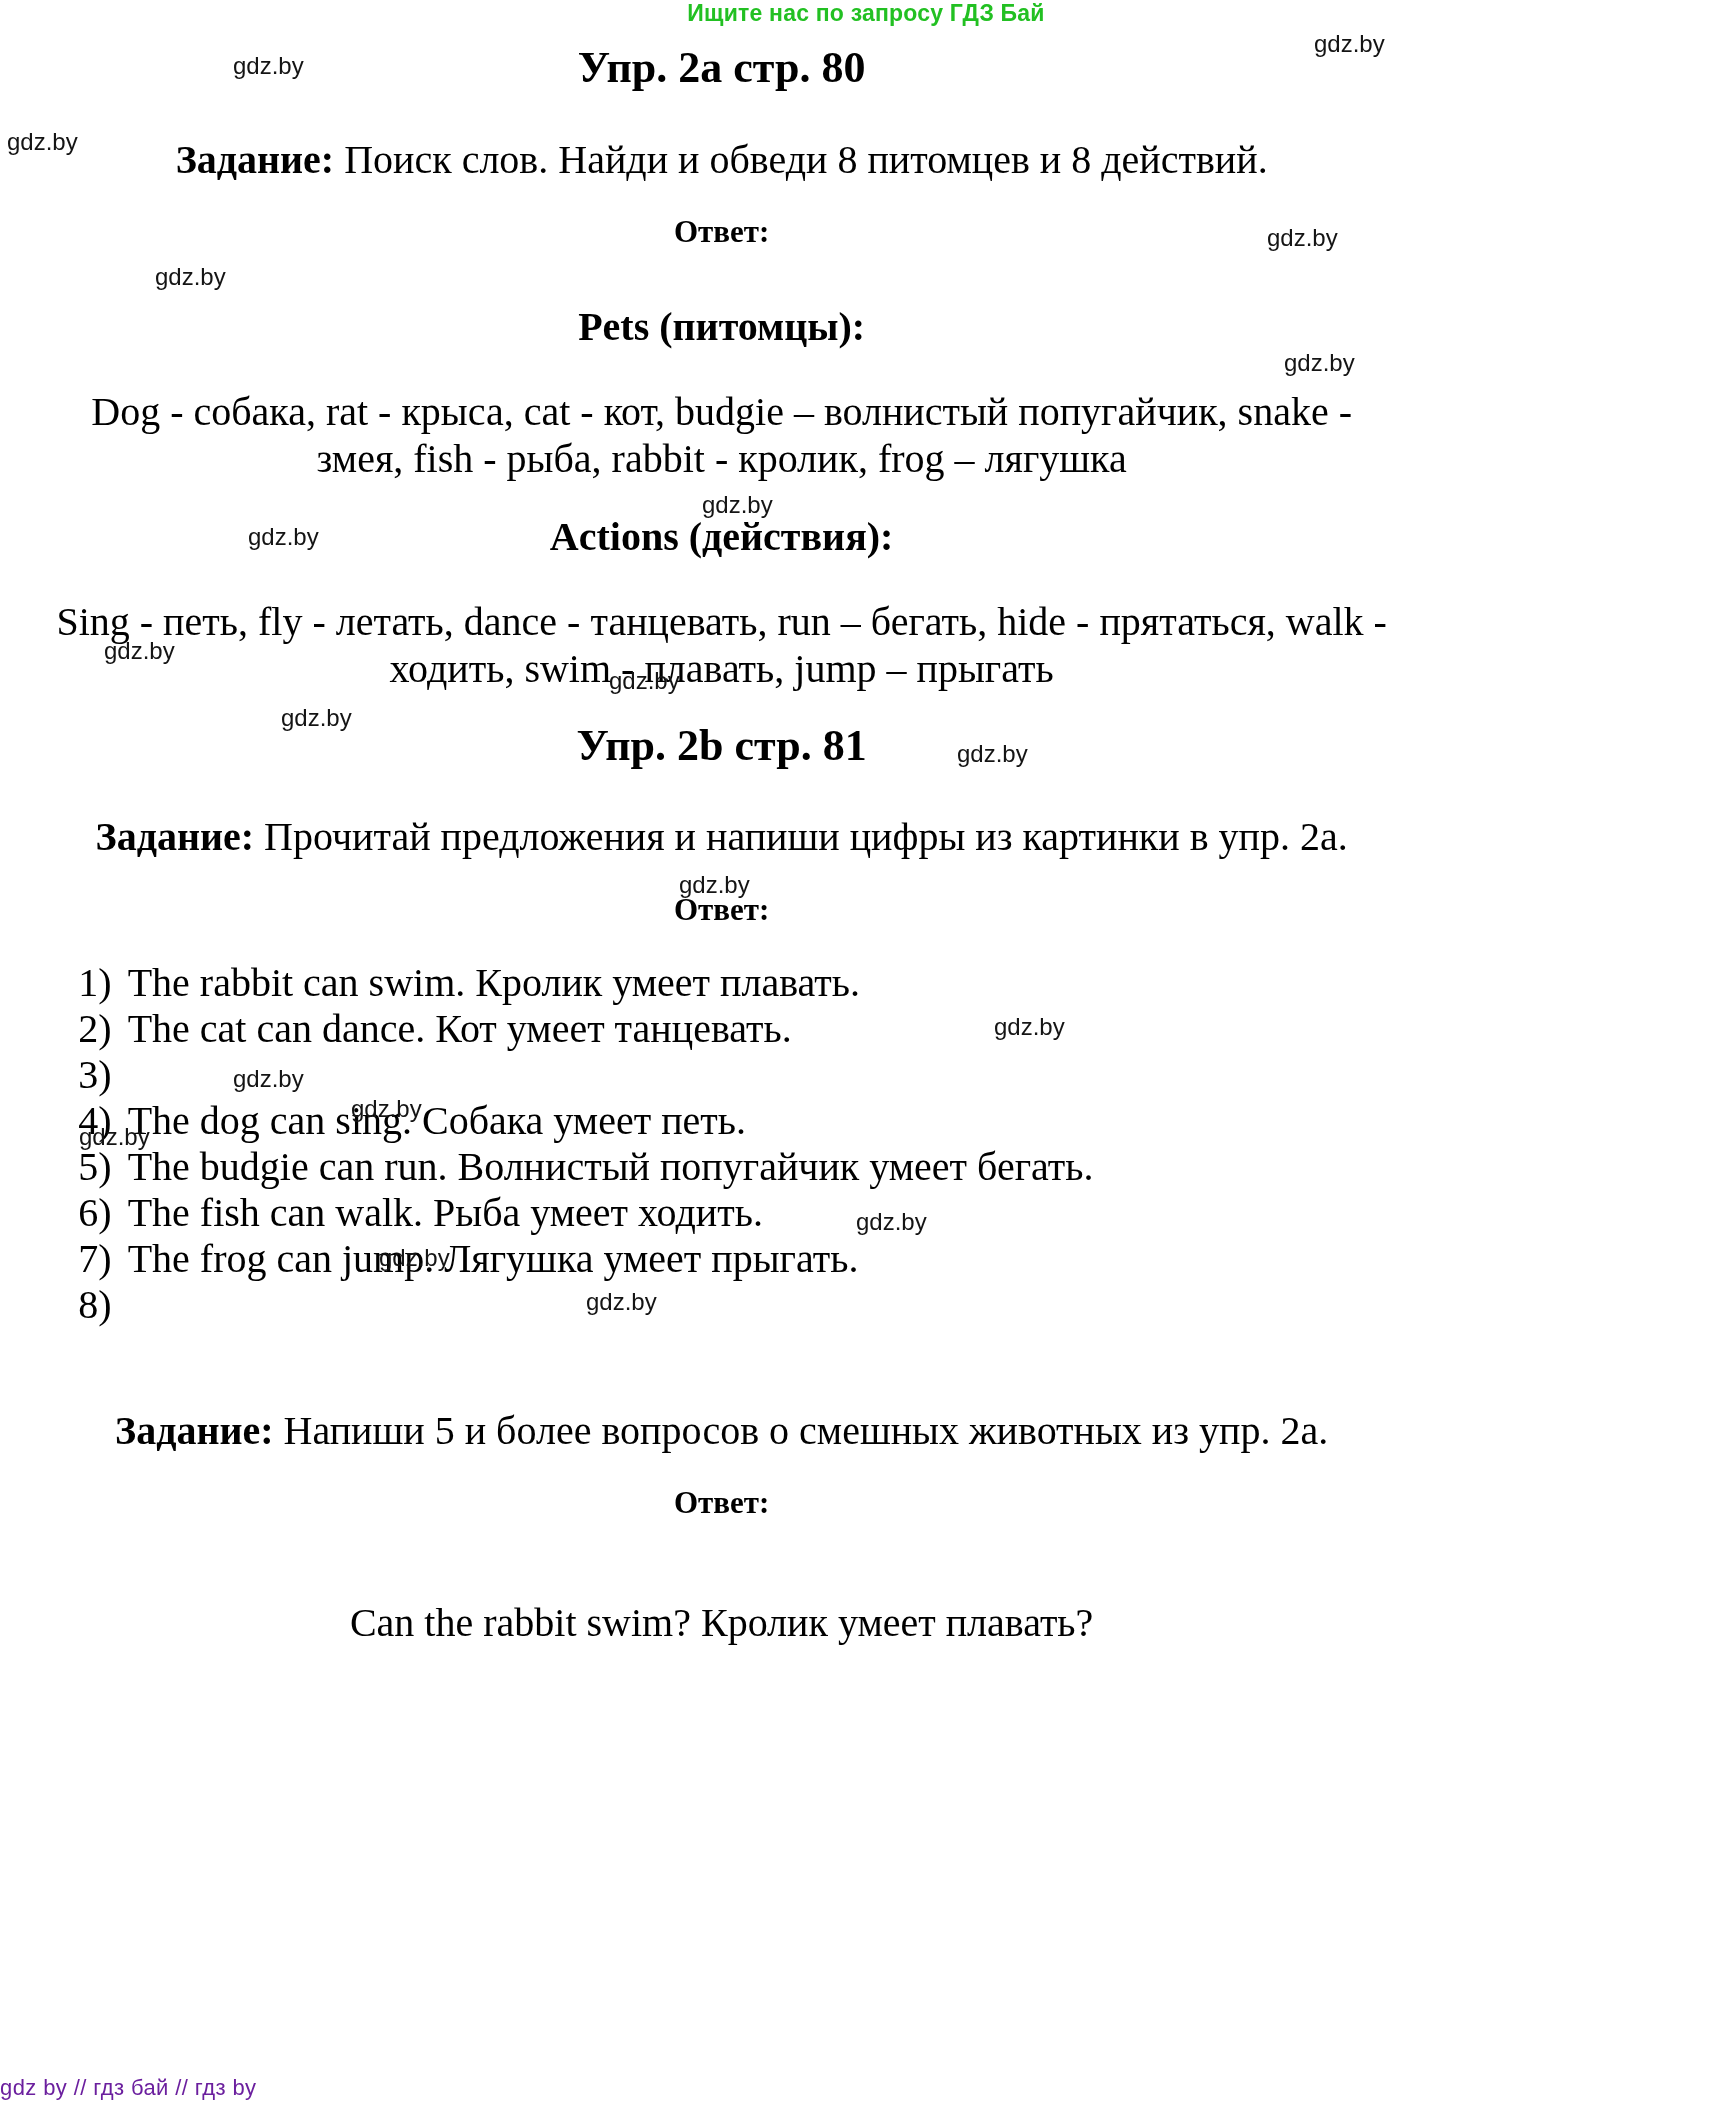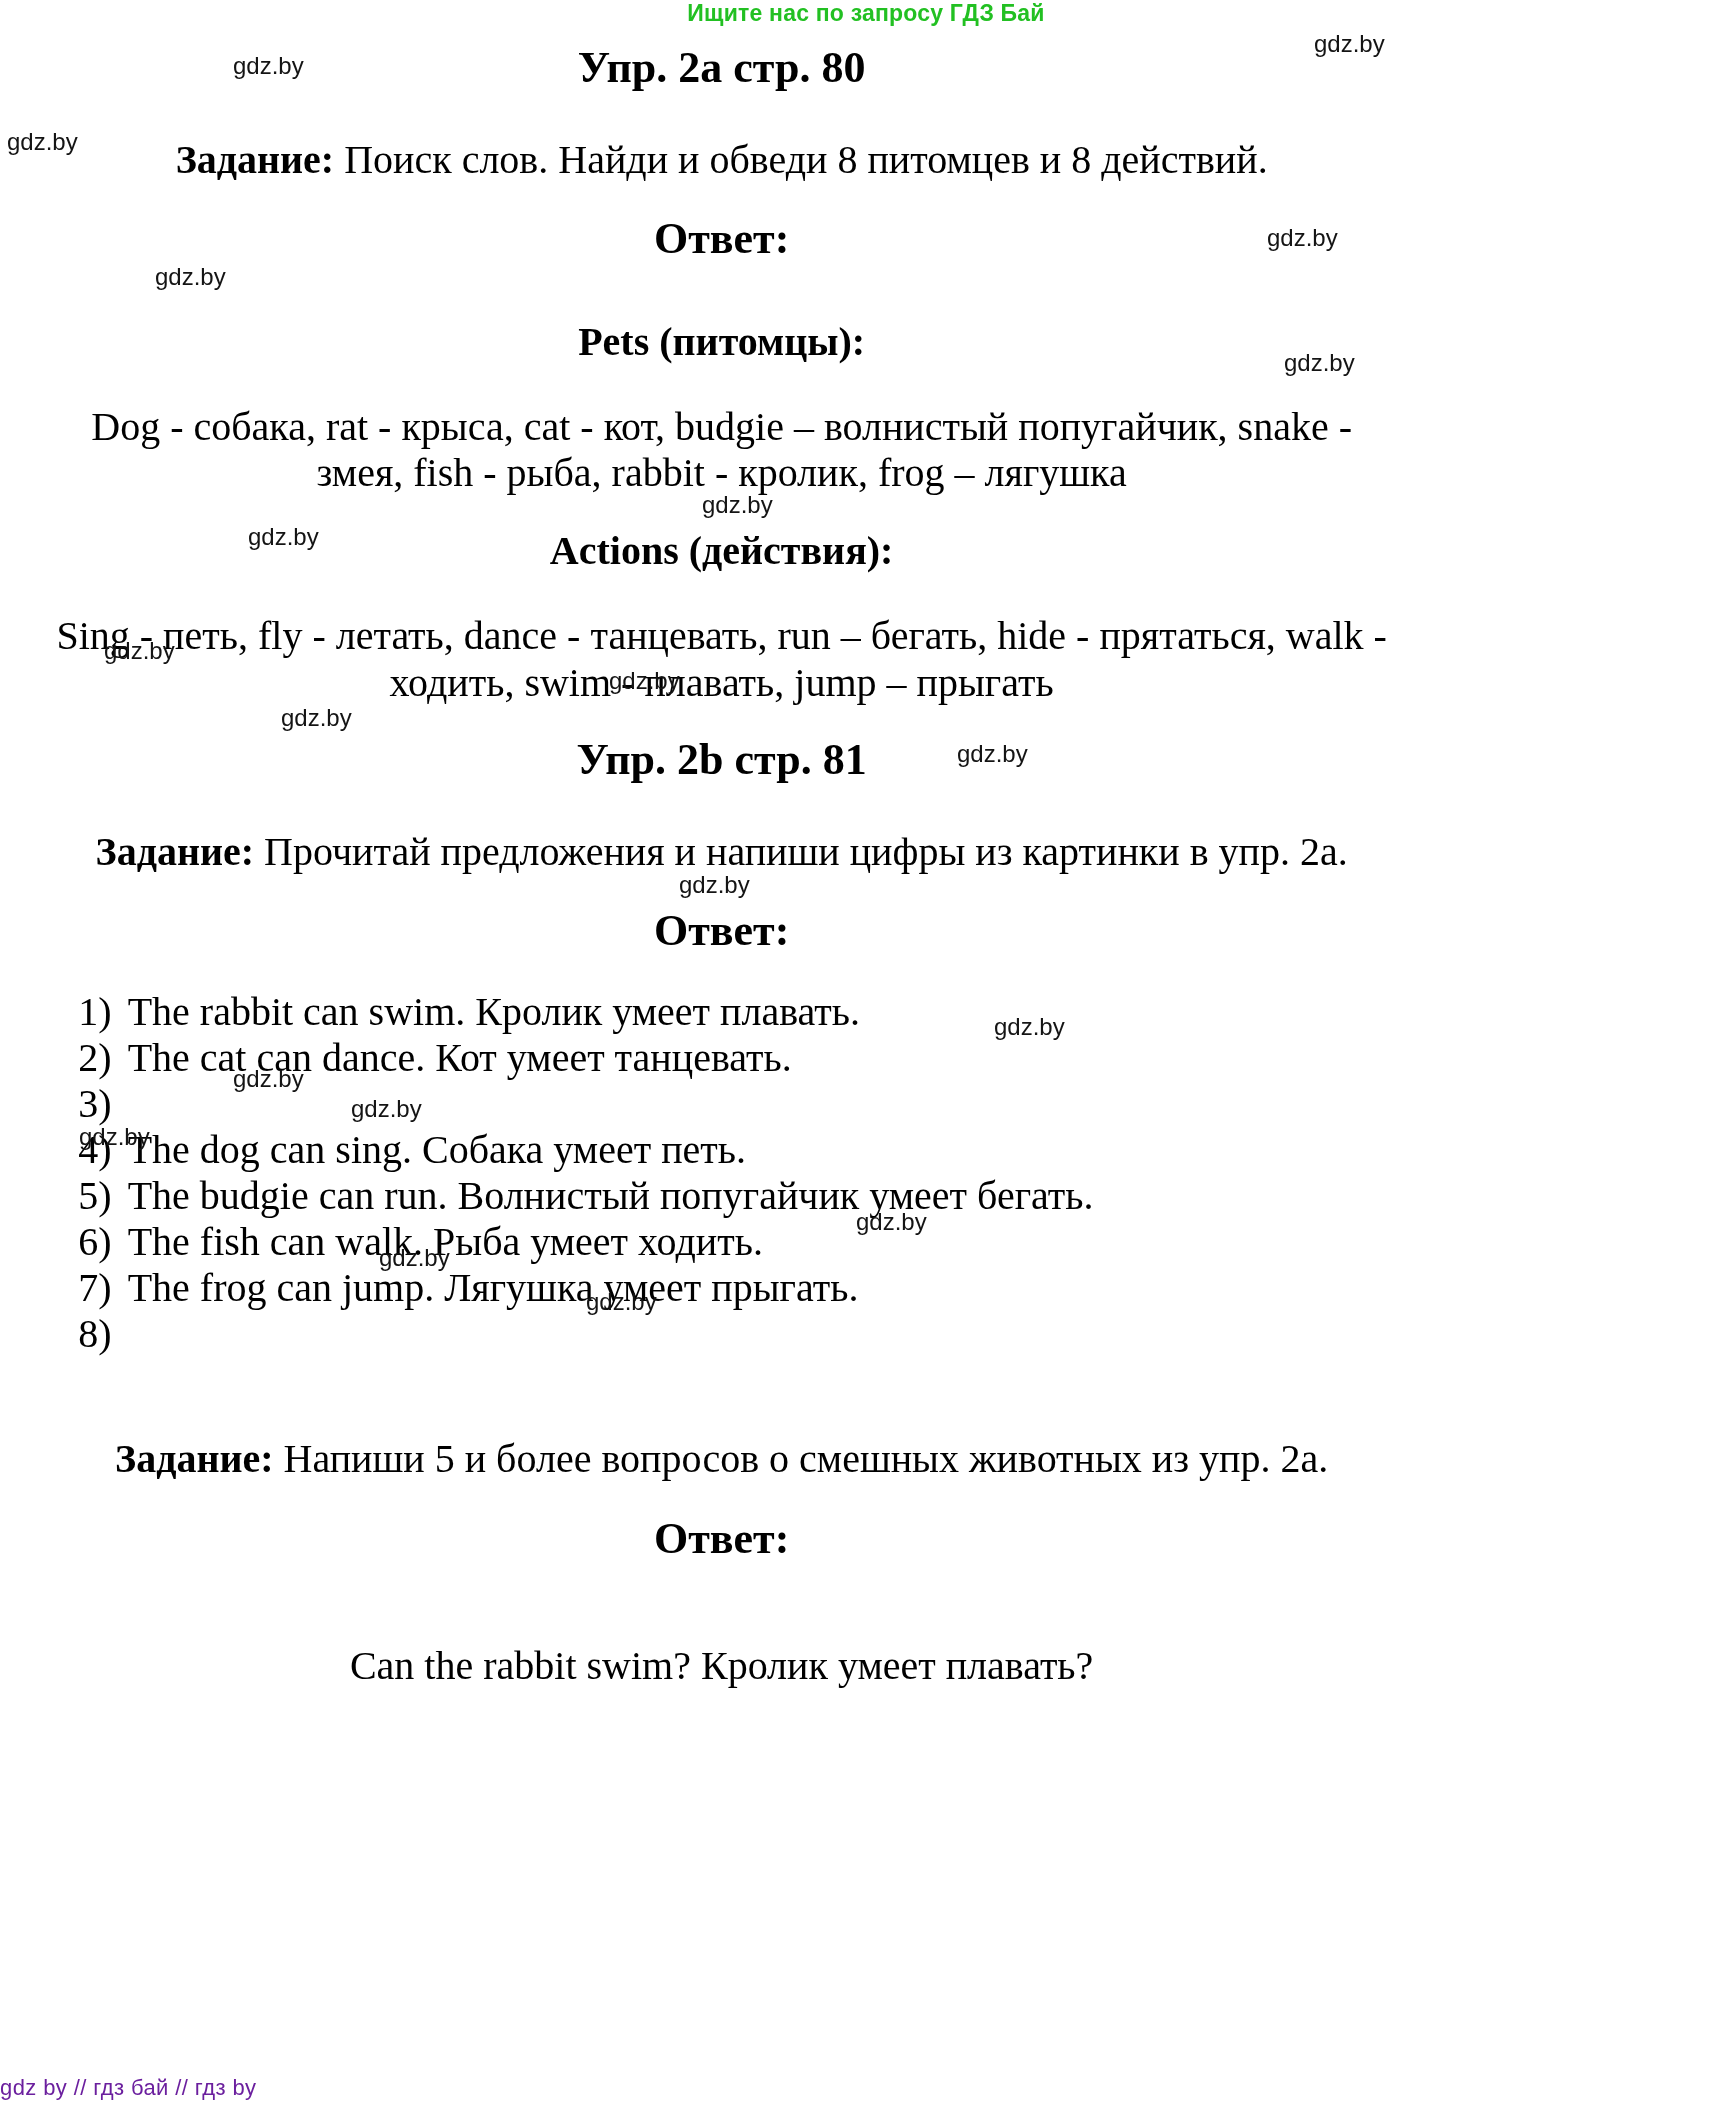--- a/index.html
+++ b/index.html
@@ -83,21 +83,21 @@
   .ex-title.t2c { margin-top: 1.8px; }
 
   .task-line {
     font-size: 40px;
     line-height: 1.12;
     margin: 0;
   }
   .task-line .lbl { font-weight: bold; }
 
   .answer-label {
-    font-size: 44px;
+    font-size: 31px;
     font-weight: bold;
     line-height: 1.1;
     margin: 0;
   }
 
   .section-head {
     font-size: 40px;
     font-weight: bold;
     line-height: 1.1;
     margin: 0;

